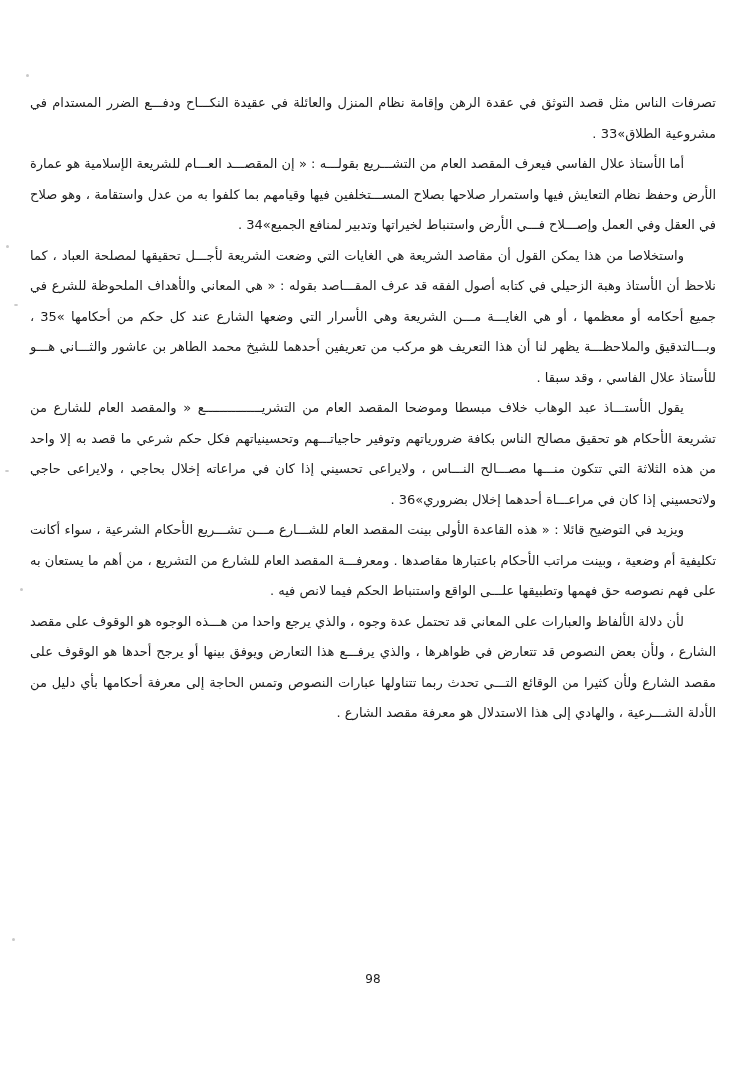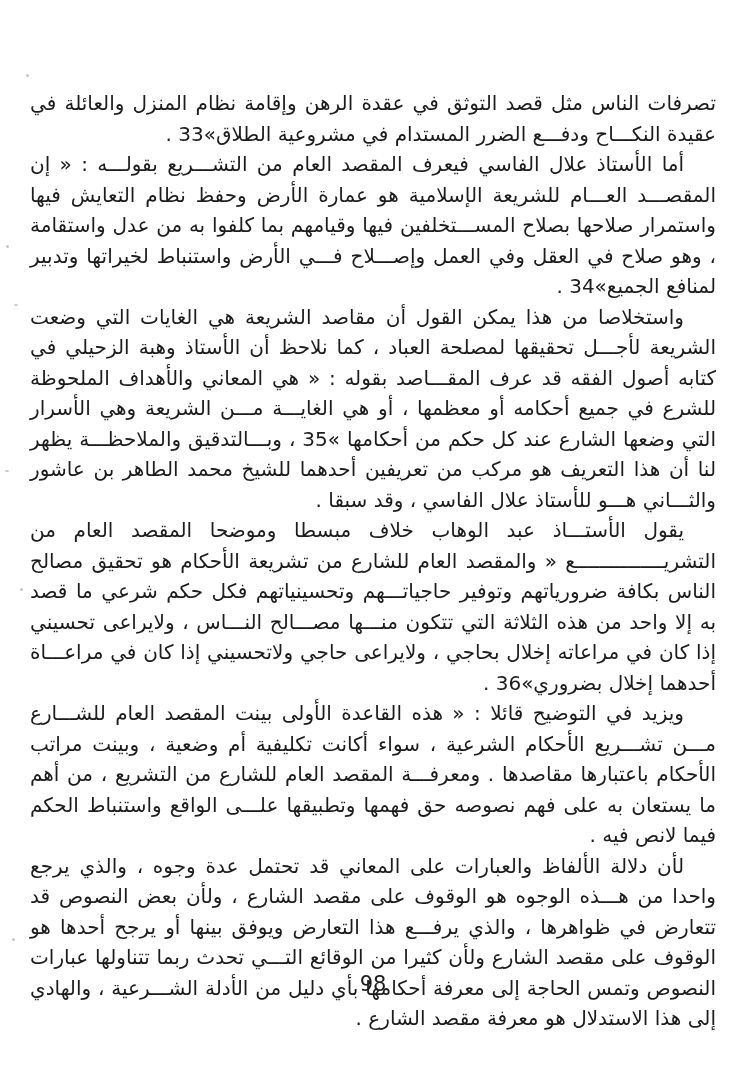--- a/index.html
+++ b/index.html
@@ -17,39 +17,39 @@
     font-family: "DejaVu Sans", "DejaVu Serif", sans-serif;
     color: #1c1c1c;
   }
   .text-block {
     position: absolute;
     top: 88px;
     right: 30px;
     left: 30px;
     direction: rtl;
     text-align: justify;
-    font-size: 20px;
+    font-size: 13px;
     line-height: 30.5px;
     letter-spacing: 0.1px;
   }
   .text-block p {
     margin: 0;
     padding: 0;
     text-indent: 32px;
   }
   .text-block p.no-indent {
     text-indent: 0;
   }
   .page-number {
     position: absolute;
     top: 972px;
     left: 0;
     right: 0;
     text-align: center;
-    font-size: 21px;
+    font-size: 12px;
     color: #1c1c1c;
     direction: ltr;
   }
   .speck {
     position: absolute;
     background: #9a9a9a;
     border-radius: 50%;
     opacity: 0.55;
   }
 </style>

